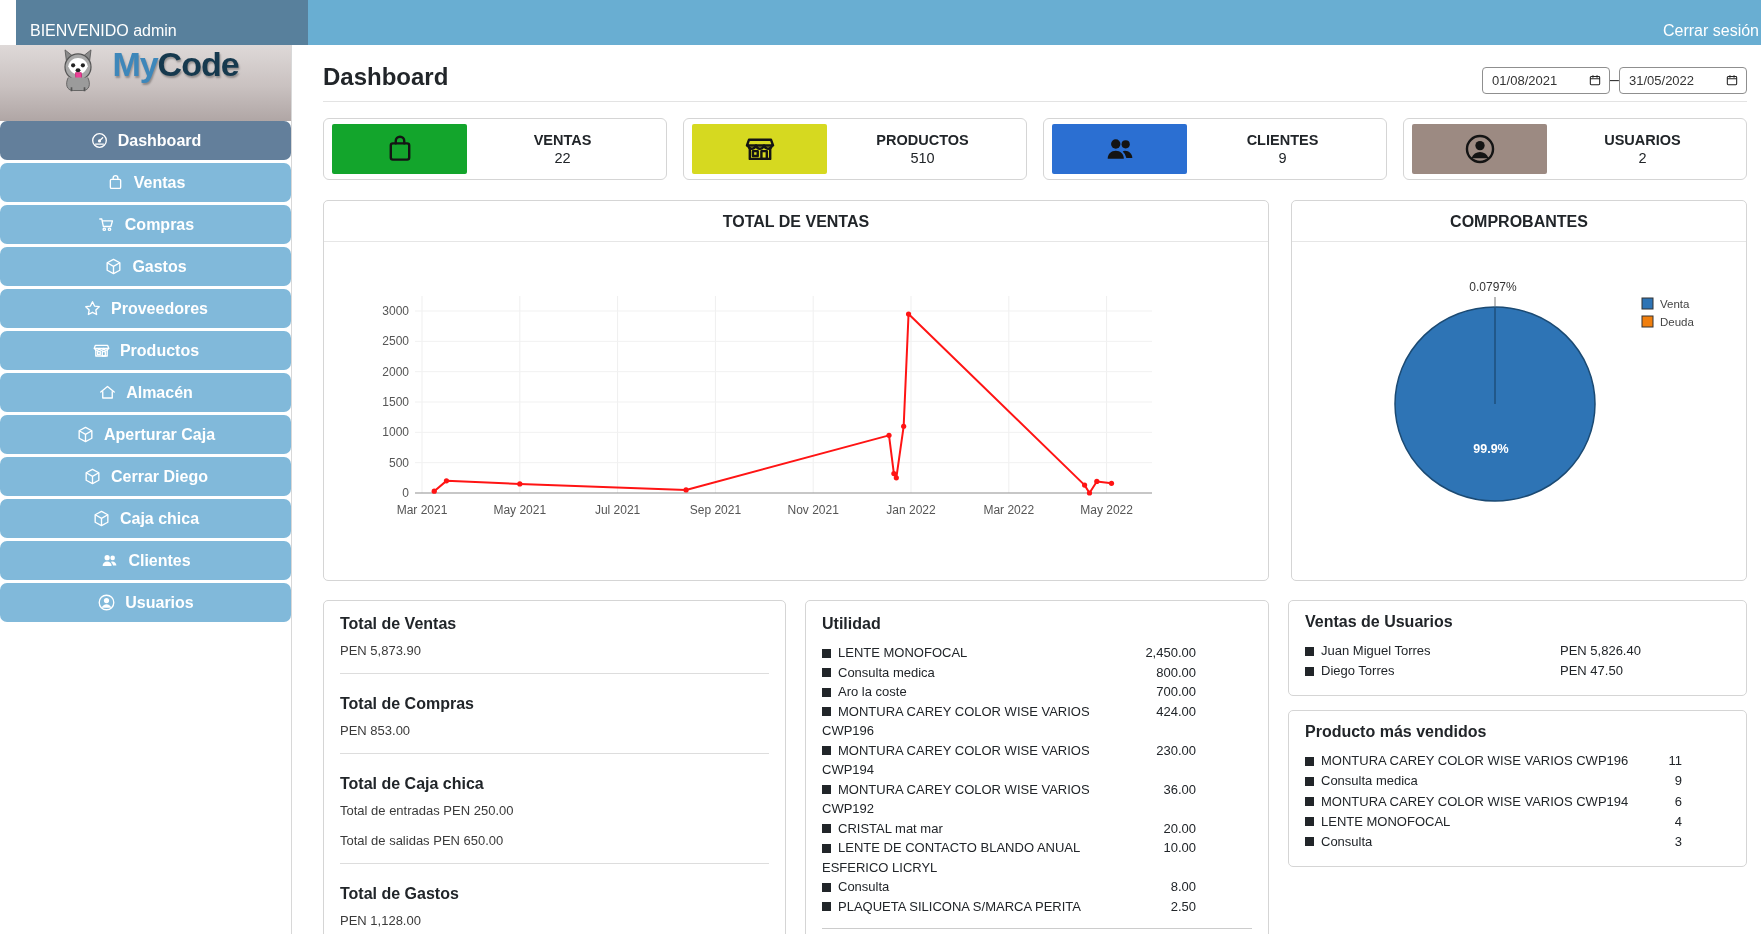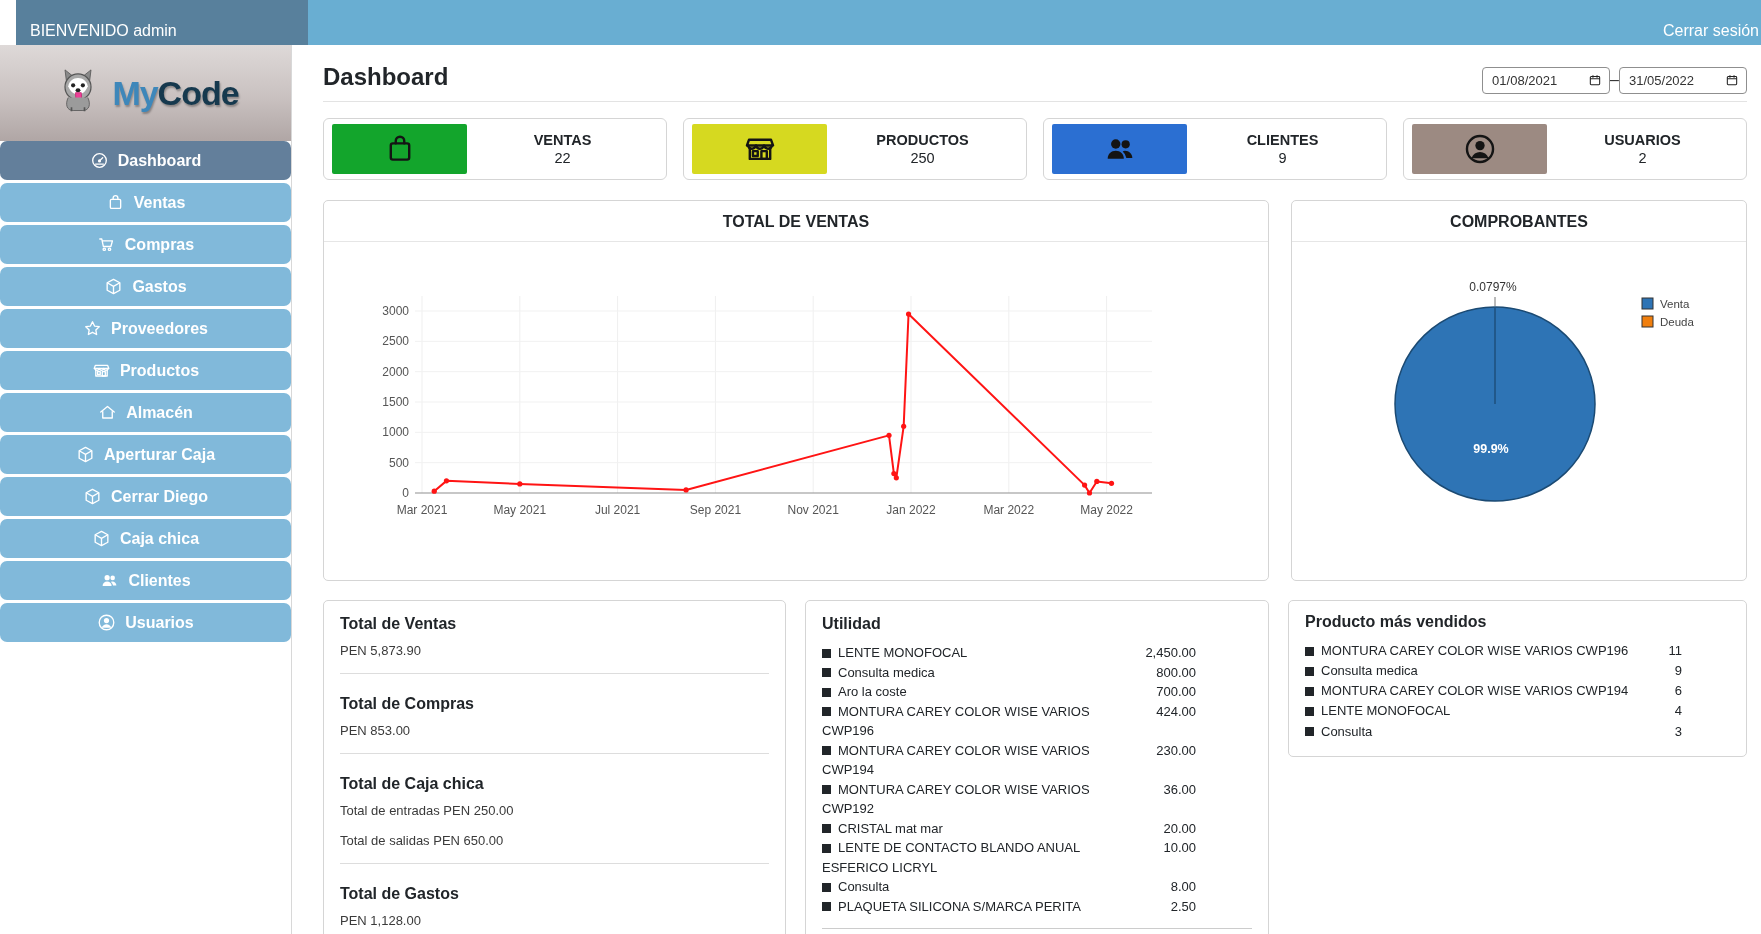--- a/index.html
+++ b/index.html
@@ -10,22 +10,22 @@
   .topbar { position: absolute; top: 0; left: 16px; width: 1761px; height: 62px; display: flex; }
   .topbar-left { width: 292px; background: #58809c; color: #fff; display: flex; align-items: center;
                  padding-left: 14px; font-size: 16px; }
   .topbar-right { flex: 1; background: #69aed2; color: #fff; display: flex; align-items: center;
                   justify-content: flex-end; padding-right: 18px; font-size: 16px; }
   .logout { cursor: pointer; }
 
   
   .sidebar { position: absolute; top: 45px; left: 0; width: 292px; height: 889px;
              background: #fff; border-right: 1px solid #d8d8d8; }
-  .logo { height: 96px; background: linear-gradient(180deg,#ded9d8 0%,#c9c1c0 55%,#b0a6a5 100%);
-          display: flex; align-items: center; justify-content: center; gap: 8px; }
+  .logo { height: 76px; background: linear-gradient(180deg,#ded9d8 0%,#c9c1c0 55%,#b0a6a5 100%);
+          display: flex; align-items: flex-start; justify-content: center; gap: 8px; }
   .brand { font-size: 34px; font-weight: 800; letter-spacing: -1px;
            text-shadow: 1px 2px 2px rgba(0,0,0,.3); }
   .brand-my { color: #3e87ba; }
   .brand-code { color: #16394e; }
   .side-item { height: 39px; margin-bottom: 3px; border-radius: 7px; background: #81b9da;
                color: #fff; display: flex; align-items: center; justify-content: center; gap: 9px;
                font-size: 16px; font-weight: 700; cursor: pointer; }
   .side-item.active { background: #637f9b; }
   .side-item .icon { display: flex; }
   .side-item svg { width: 19px; height: 19px; }
@@ -276,21 +276,21 @@
           <svg viewBox="0 0 24 24" fill="none" stroke="currentColor" stroke-width="1.7" stroke-linecap="round" stroke-linejoin="round">
             <path d="M4.2 5.5h15.6l1.4 4H2.8z"></path>
             <path d="M3.5 9.5c.4 1.6 1.6 2.3 2.9 2.3s2.3-.7 2.8-2.3c.4 1.6 1.5 2.3 2.8 2.3s2.4-.7 2.8-2.3c.5 1.6 1.5 2.3 2.8 2.3s2.5-.7 2.9-2.3"></path>
             <path d="M4.8 11.5V19h14.4v-7.5"></path>
             <rect x="13" y="13.5" width="3.8" height="5.5"></rect>
             <rect x="7" y="13.5" width="3.4" height="3.4"></rect>
           </svg>
         </div>
         <div class="card-text">
           <div class="card-label">PRODUCTOS</div>
-          <div class="card-value">250</div>
+          <div class="card-value">510</div>
         </div>
       </div>
       <div class="card">
         <div class="card-icon" style="background: rgb(43, 111, 210);">
           <svg viewBox="0 0 24 24" fill="currentColor">
             <circle cx="9" cy="8.5" r="3.3"></circle>
             <path d="M3.3 18.8c0-3.4 2.5-5.6 5.7-5.6s5.7 2.2 5.7 5.6z"></path>
             <circle cx="16" cy="8.7" r="2.9"></circle>
             <path d="M15.5 13.2c3 .1 5.2 2.2 5.2 5.2h-4.2a7.6 7.6 0 0 0-2.6-4.6c.5-.4 1-.6 1.6-.6z"></path>
           </svg>
@@ -449,20 +449,33 @@
           </div>
         </div>
       <div class="gain-row">
         
         
       </div>
     </section>
 
     <div class="right-col">
       <section class="panel list-panel">
+        <h2>Ventas de Usuarios</h2>
+        <div id="user-sales-rows">
+            <div class="s-row">
+              <span class="name"><span class="bullet"></span>Juan Miguel Torres</span>
+              <span class="val-left">PEN 5,826.40</span>
+            </div>
+            <div class="s-row">
+              <span class="name"><span class="bullet"></span>Diego Torres</span>
+              <span class="val-left">PEN 47.50</span>
+            </div>
+          </div>
+      </section>
+      <section class="panel list-panel">
         <h2>Producto más vendidos</h2>
         <div id="top-products-rows">
             <div class="s-row">
               <span class="name"><span class="bullet"></span>MONTURA CAREY COLOR WISE VARIOS CWP196</span>
               <span class="val-right">11</span>
             </div>
             <div class="s-row">
               <span class="name"><span class="bullet"></span>Consulta medica</span>
               <span class="val-right">9</span>
             </div>

